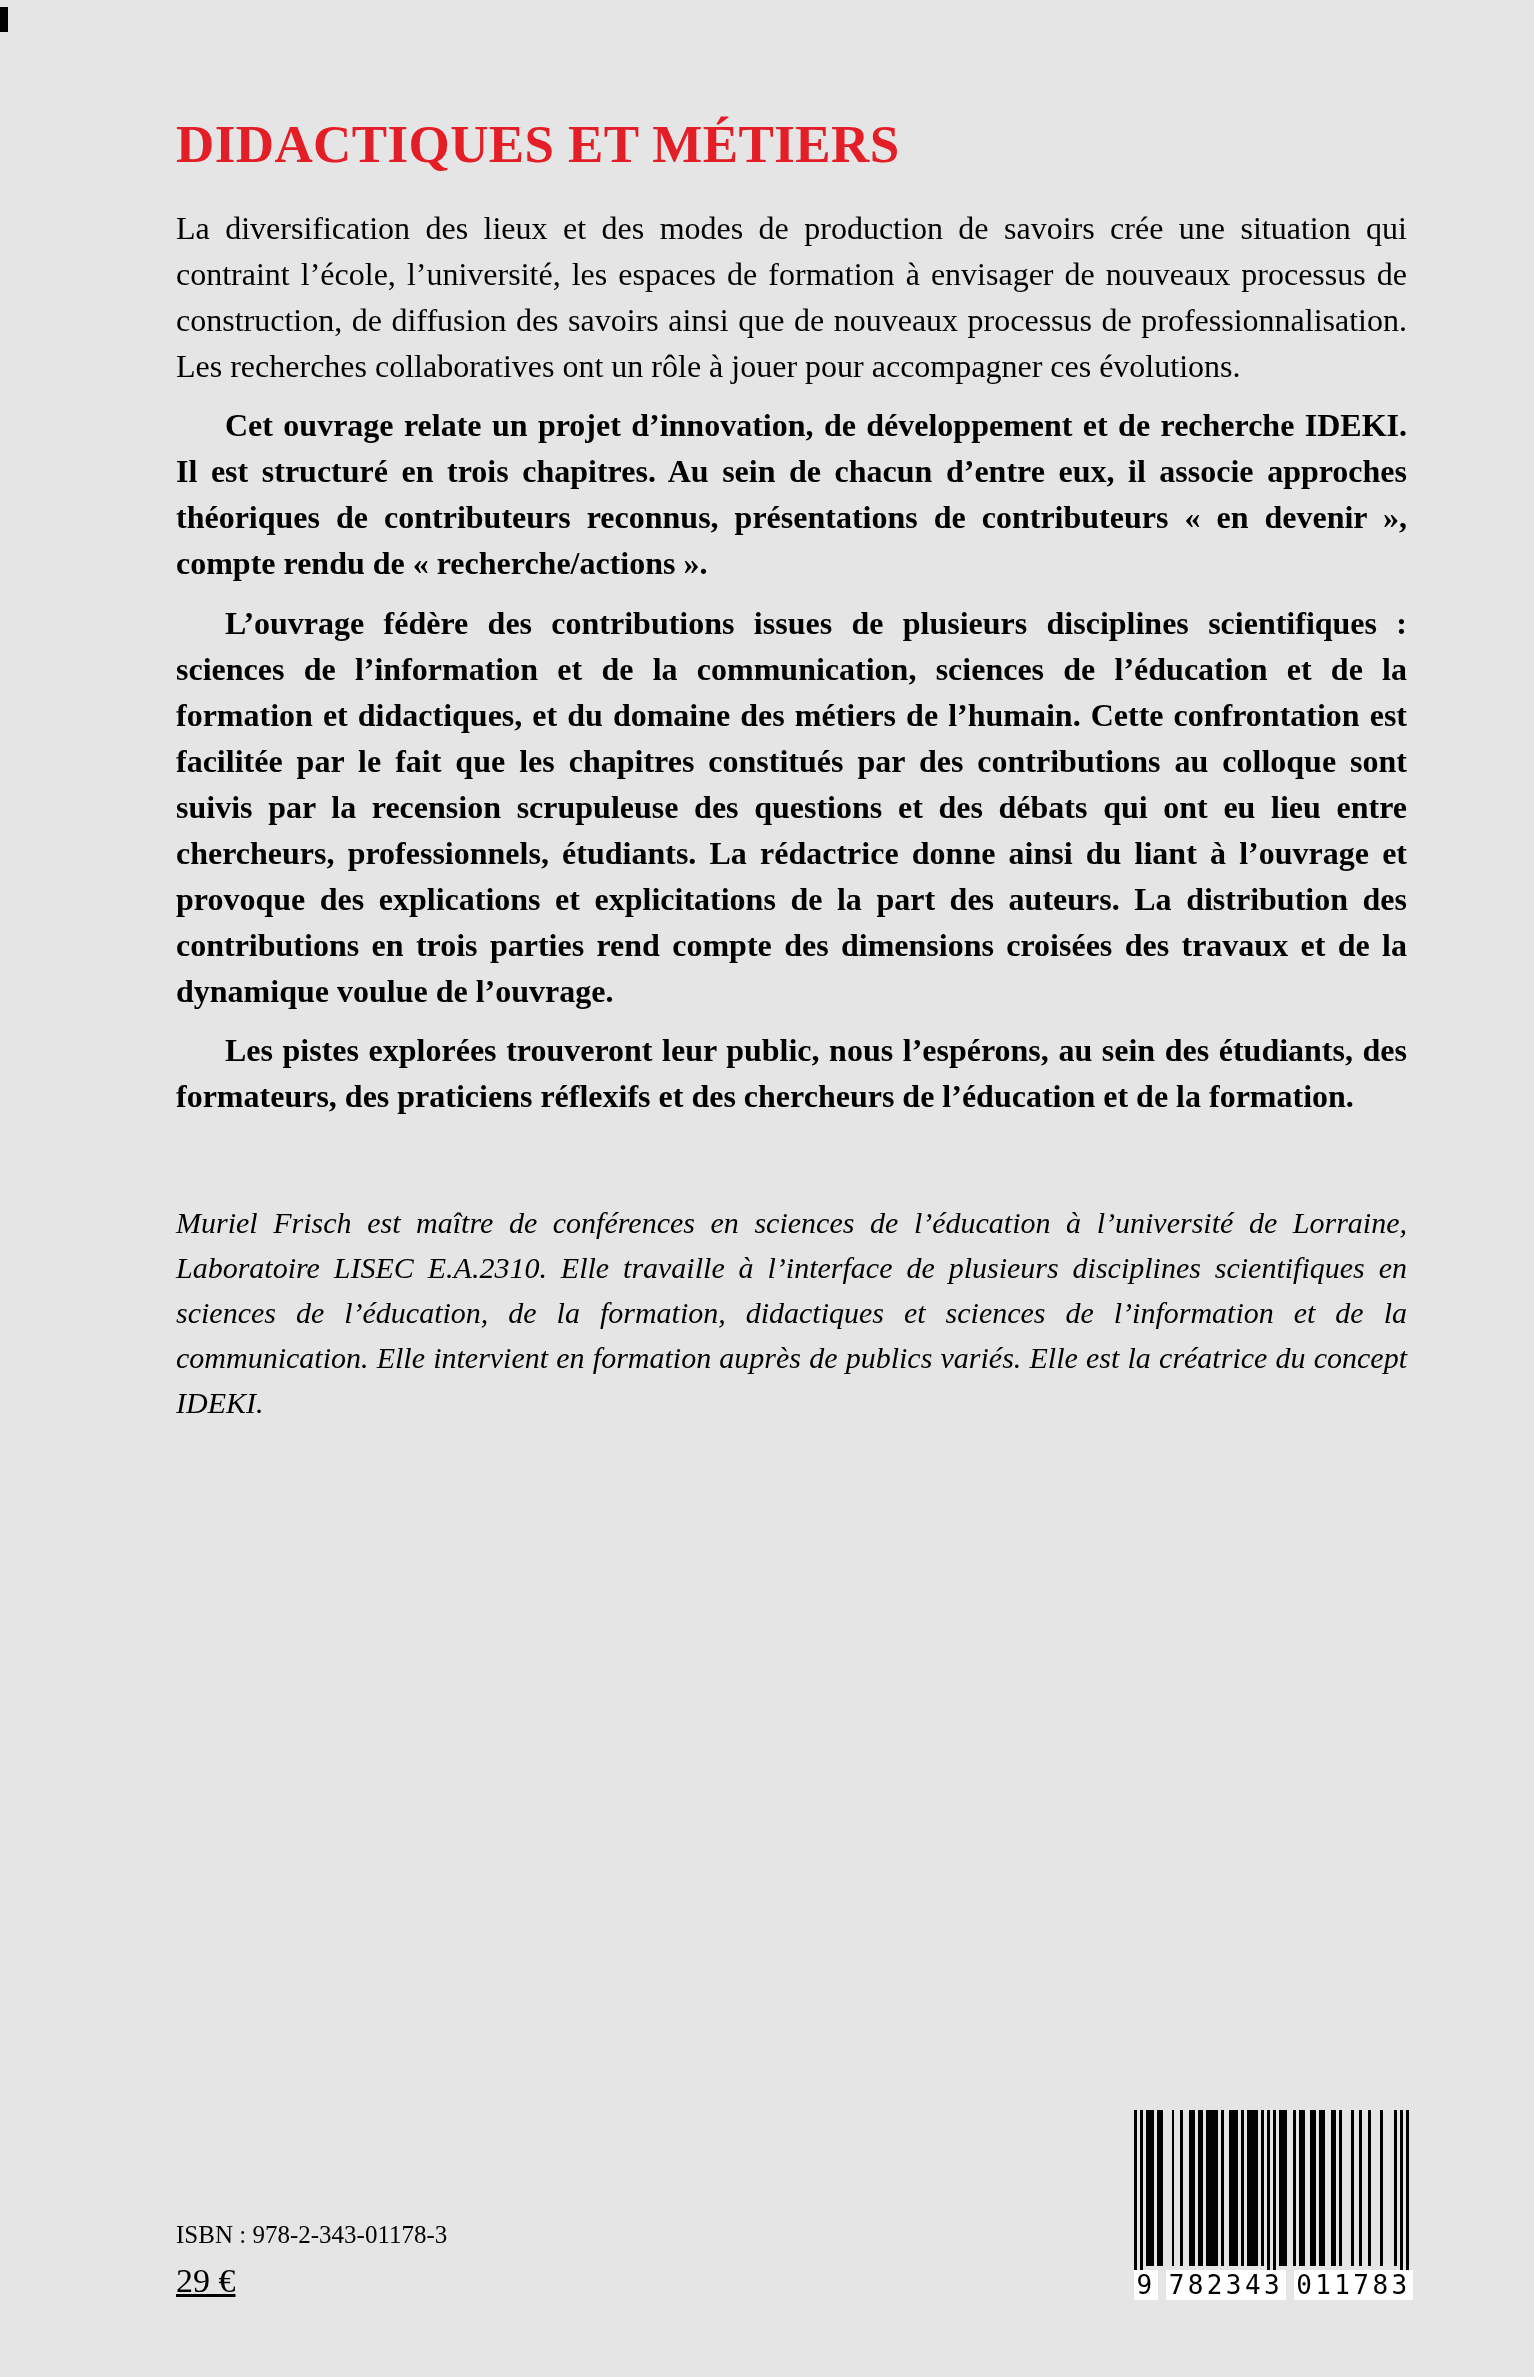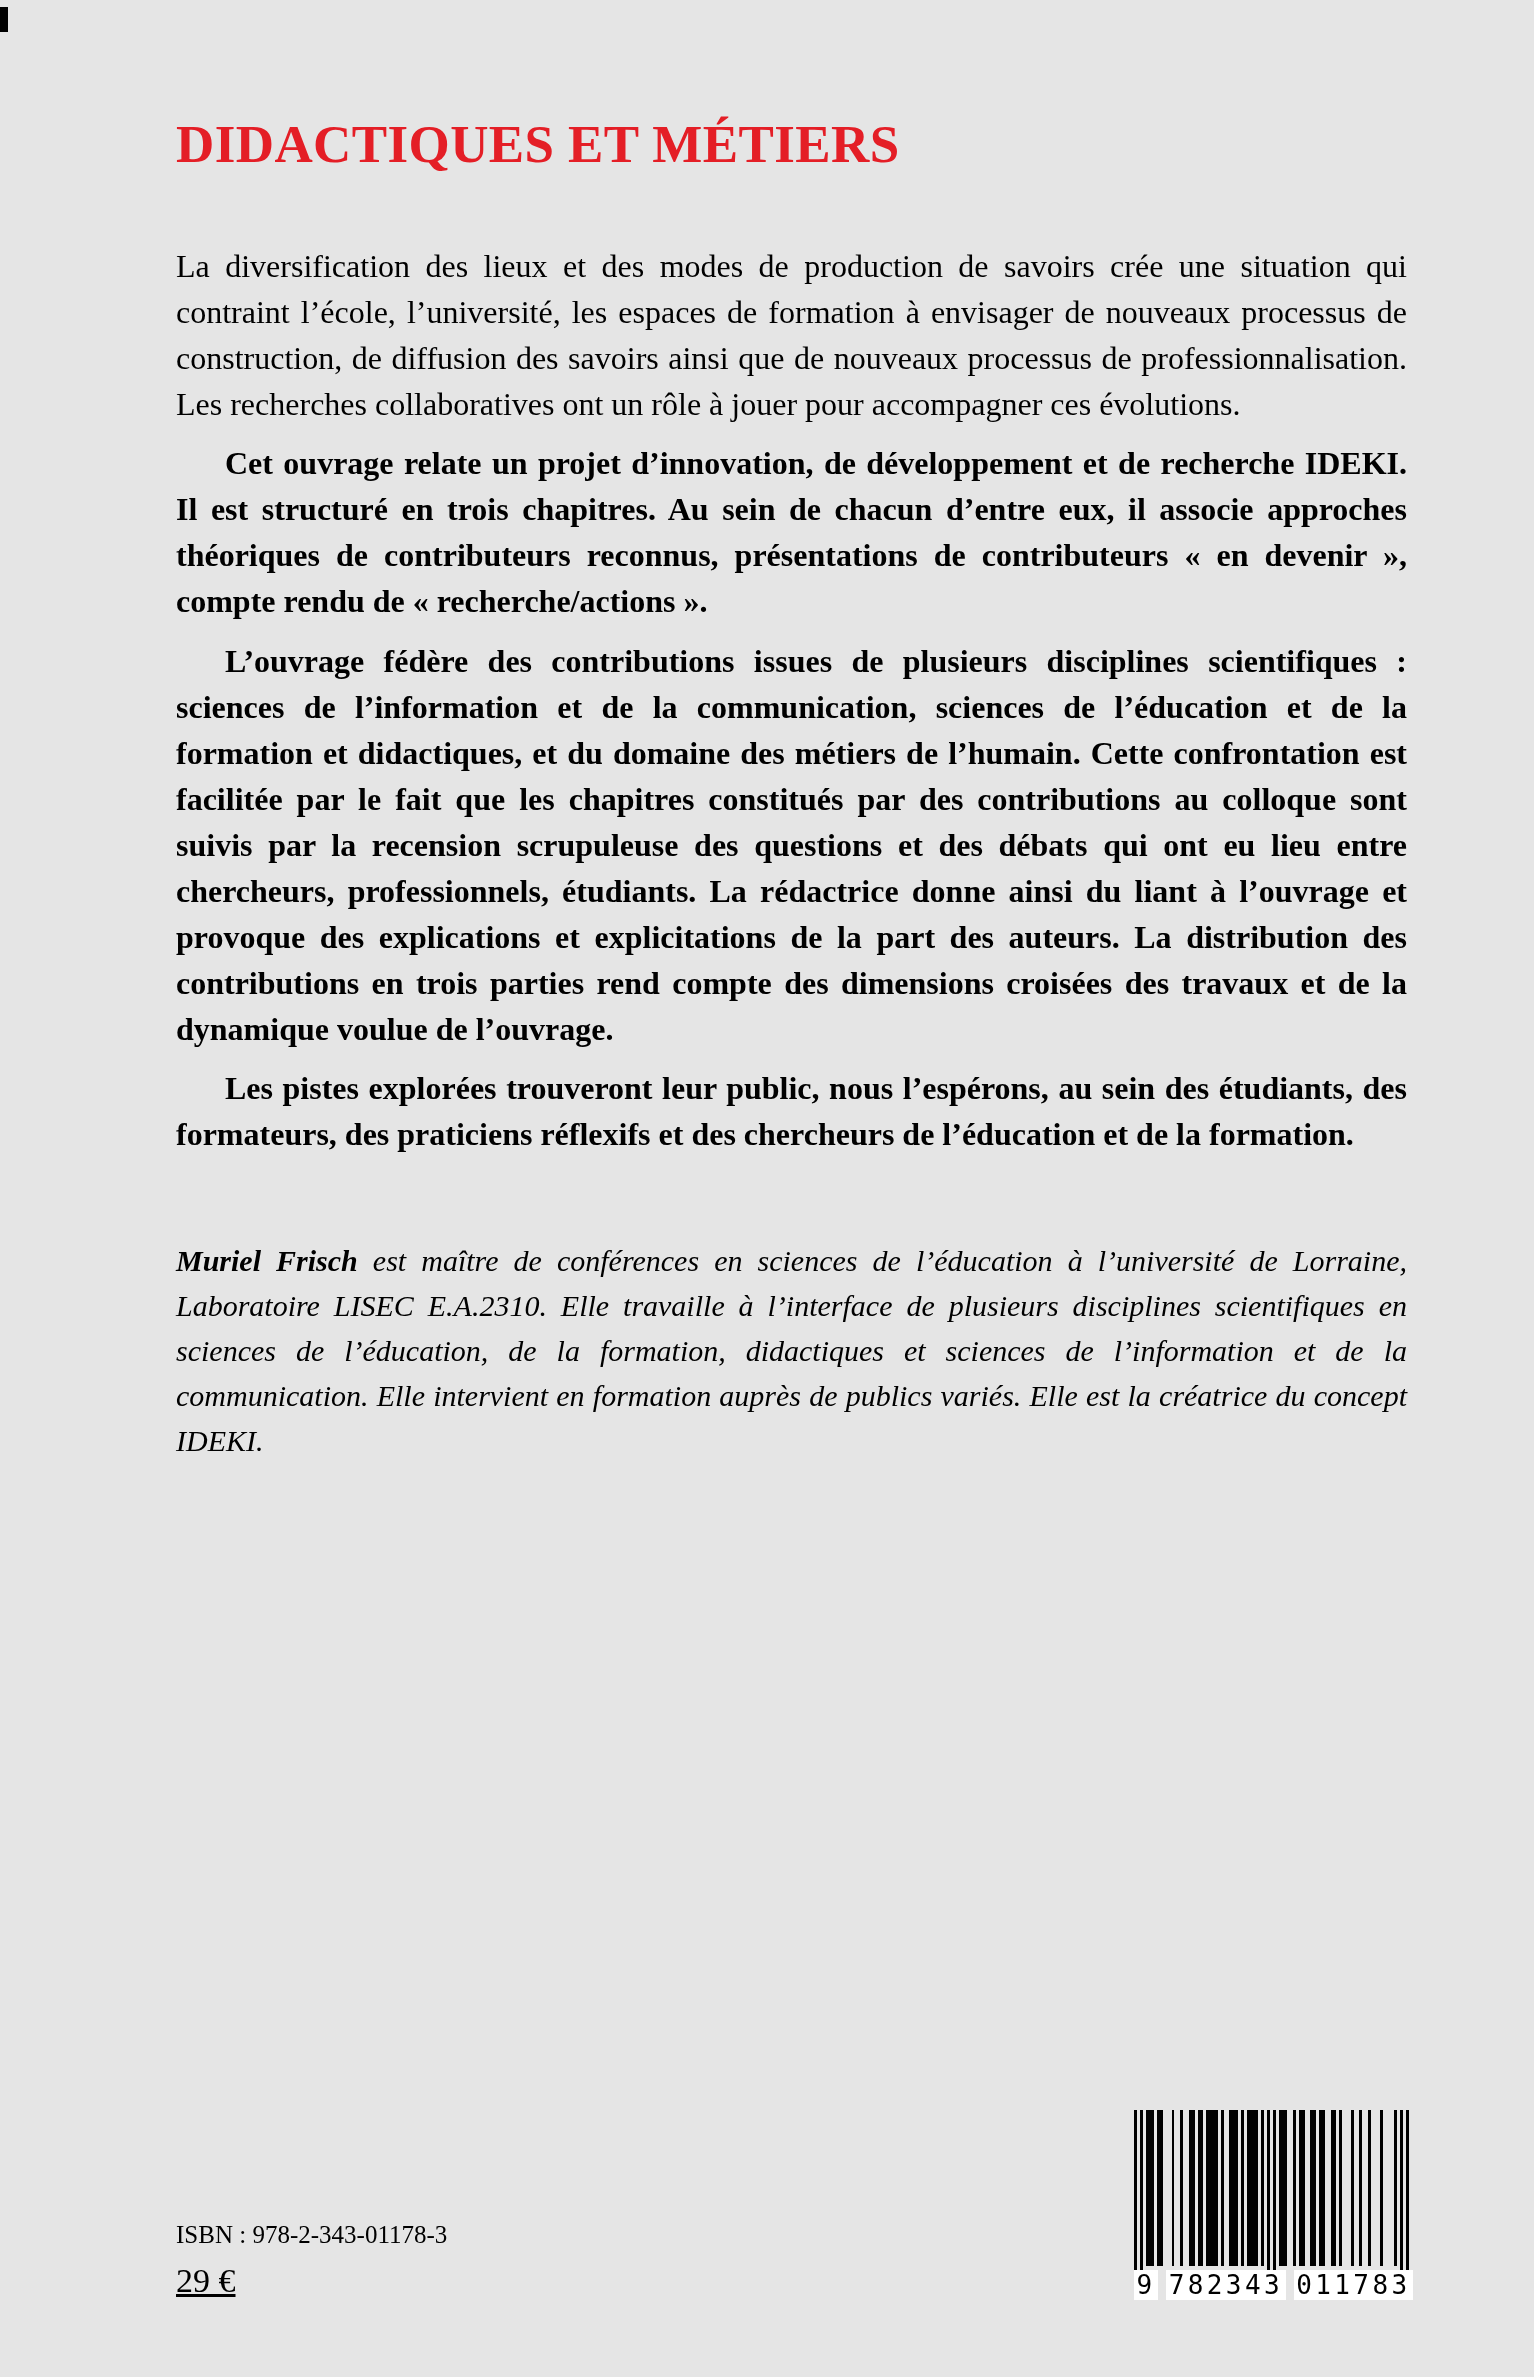--- a/index.html
+++ b/index.html
@@ -31,35 +31,35 @@
     font-size:53px;
     line-height:60px;
     letter-spacing:0.4px;
   }
   .subtitle{
     margin-top:28.5px;
     font-size:26px;
     line-height:37px;
   }
   .body-block{
-    margin-top:69px;
+    margin-top:31px;
     font-size:32px;
     line-height:46px;
     text-align:justify;
   }
   .body-block p{margin:0 0 13.4px 0;}
   .body-block p.indent{text-indent:49px;font-weight:bold;}
   .bio{
     margin-top:81px;
     font-style:italic;
     font-size:30px;
     line-height:45px;
     text-align:justify;
   }
-  .bio .bio-name{font-weight:bold;}
+  .bio .bio-name{font-weight:normal;}
   .isbn{
     position:absolute;
     left:176px; top:2221px;
     font-size:25px;
     text-align:center;
   }
   .price{
     position:absolute;
     left:176px; top:2262px;
     font-size:34px;

